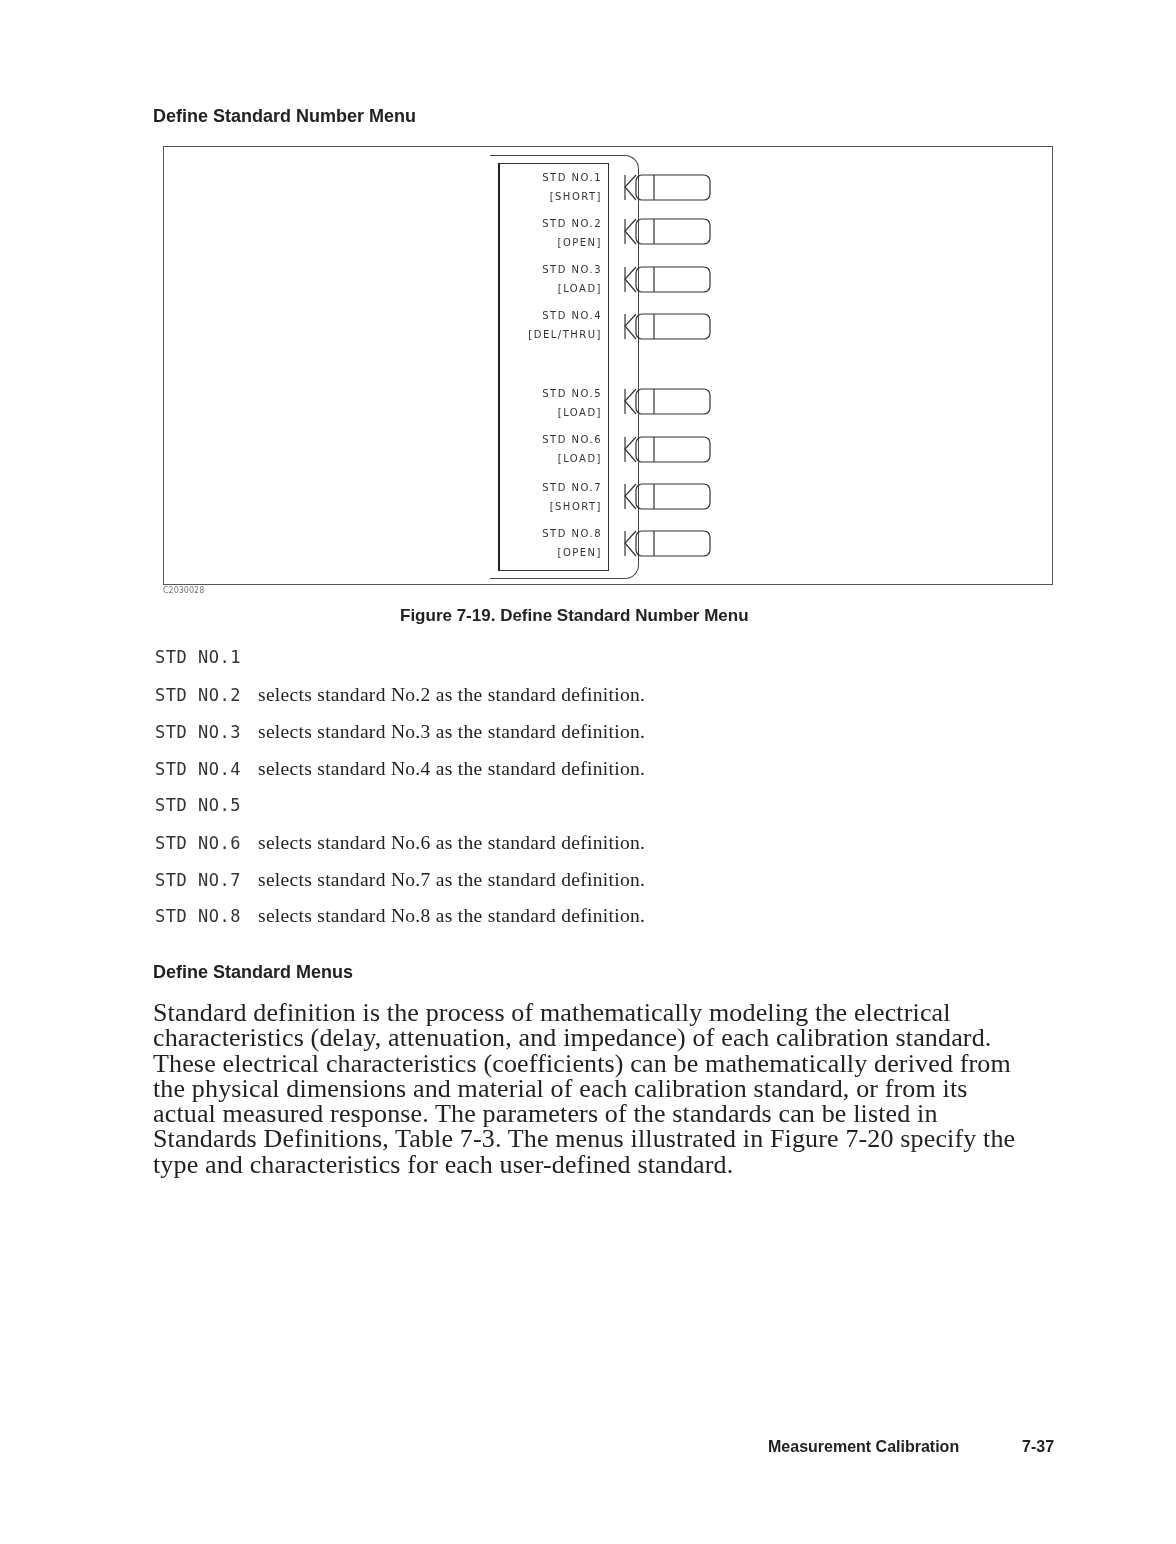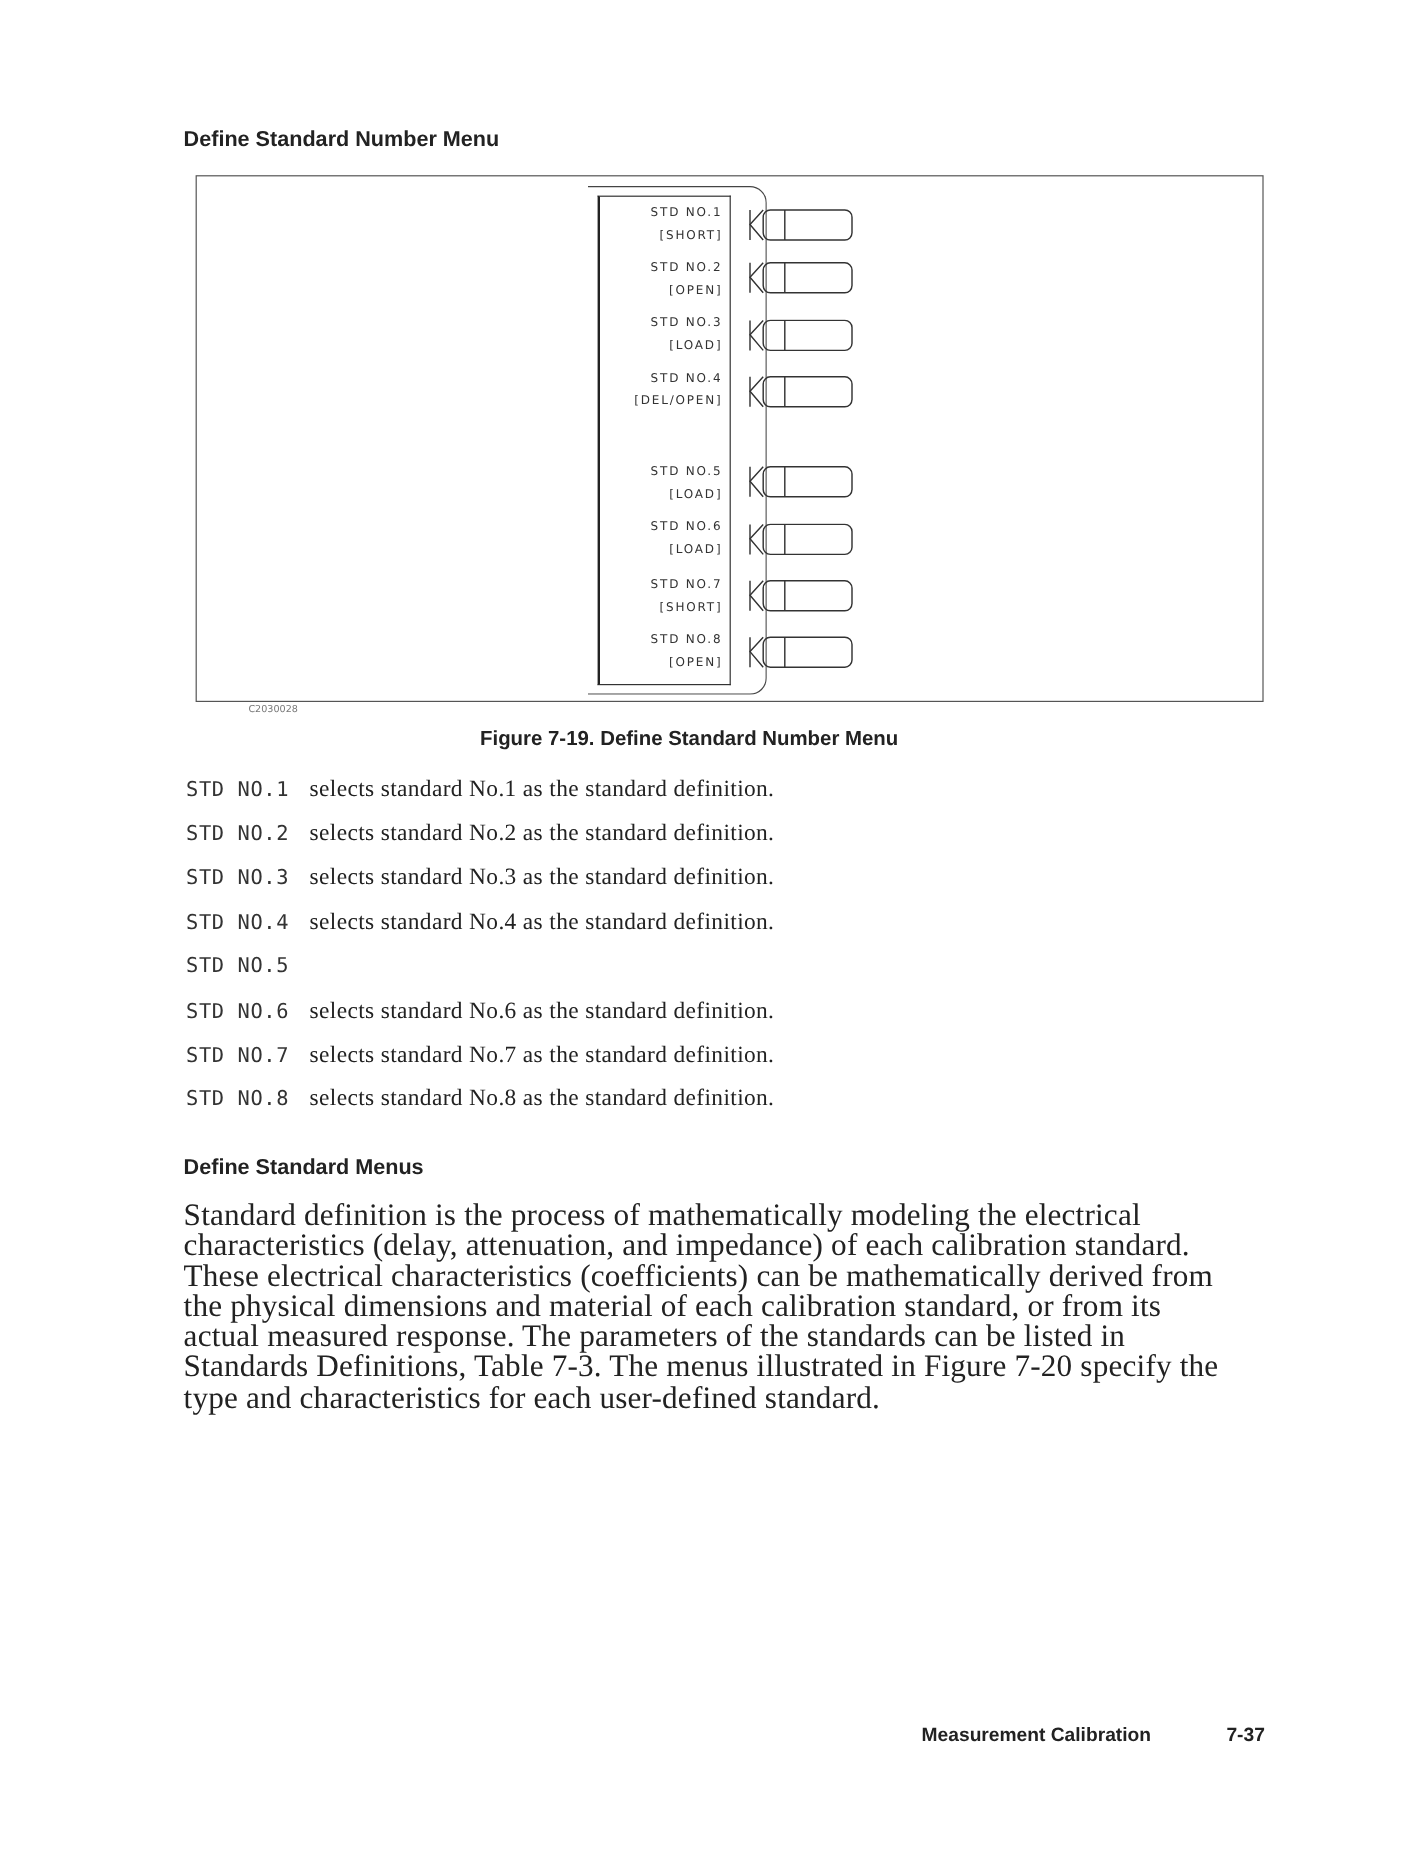--- a/index.html
+++ b/index.html
@@ -4,21 +4,21 @@
 <style>
   html, body { margin:0; padding:0; background:#ffffff; }
   body { width:1176px; height:1544px; position:relative; overflow:hidden; color:#1a1a1a; }
   .sans { font-family:"Liberation Sans", sans-serif; }
 
   .section-title { position:absolute; left:153px; font-size:18px; font-weight:bold; color:#222; }
   #title1 { top:106px; }
   #title2 { top:962px; }
 
   .figure-frame { position:absolute; left:163px; top:146px; width:888px; height:437px; border:1px solid #555; }
-  .fig-code { position:absolute; left:163px; top:586px; font-size:8px; color:#777; font-family:"DejaVu Sans", sans-serif;margin-left:44px; }
+  .fig-code { position:absolute; left:163px; top:586px; font-size:8px; color:#777; font-family:"DejaVu Sans", sans-serif; }
 
   .menu-outer { position:absolute; left:490px; top:155px; width:148px; height:422px; border-top:1px solid #444; border-right:1px solid #444; border-bottom:1px solid #444; border-radius:0 14px 14px 0; }
   .menu-inner { position:absolute; left:498px; top:163px; width:108px; height:406px; border:1px solid #333; border-left:2px solid #222; }
 
   .softkey-label { position:absolute; right:574px; text-align:right; font-family:"DejaVu Sans", sans-serif; font-size:10px; letter-spacing:1.5px; line-height:19px; color:#333; width:110px; }
 
   .key { position:absolute; left:622px; width:90px; height:26px; }
   .key svg { position:absolute; left:0; top:0; }
 
   .fig-caption { position:absolute; left:400px; top:606px; font-size:17px; font-weight:bold; color:#222; }
@@ -51,21 +51,21 @@
 <div class="softkey-label" style="top:214px;">
     <div>STD NO.2</div>
     <div>[OPEN]</div>
   </div>
 <div class="softkey-label" style="top:260px;">
     <div>STD NO.3</div>
     <div>[LOAD]</div>
   </div>
 <div class="softkey-label" style="top:306px;">
     <div>STD NO.4</div>
-    <div>[DEL/OPEN]</div>
+    <div>[DEL/THRU]</div>
   </div>
 <div class="softkey-label" style="top:384px;">
     <div>STD NO.5</div>
     <div>[LOAD]</div>
   </div>
 <div class="softkey-label" style="top:430px;">
     <div>STD NO.6</div>
     <div>[LOAD]</div>
   </div>
 <div class="softkey-label" style="top:478px;">
@@ -139,21 +139,20 @@
       <line x1="3" y1="1" x2="3" y2="26" stroke="#333" stroke-width="1.2"></line>
       <rect x="14" y="1" width="74" height="25" rx="6" fill="none" stroke="#333" stroke-width="1.2"></rect>
       <line x1="32" y1="1" x2="32" y2="26" stroke="#333" stroke-width="1.2"></line>
     </svg>
   </div>
 
 <div class="fig-caption sans">Figure 7-19. Define Standard Number Menu</div>
 
 <div class="std-row" style="top:647px;">
     <span class="key-name">STD NO.1</span>
-    <span class="desc">selects standard No.1 as the standard definition.</span>
   </div>
 <div class="std-row" style="top:684px;">
     <span class="key-name">STD NO.2</span>
     <span class="desc">selects standard No.2 as the standard definition.</span>
   </div>
 <div class="std-row" style="top:721px;">
     <span class="key-name">STD NO.3</span>
     <span class="desc">selects standard No.3 as the standard definition.</span>
   </div>
 <div class="std-row" style="top:758px;">

